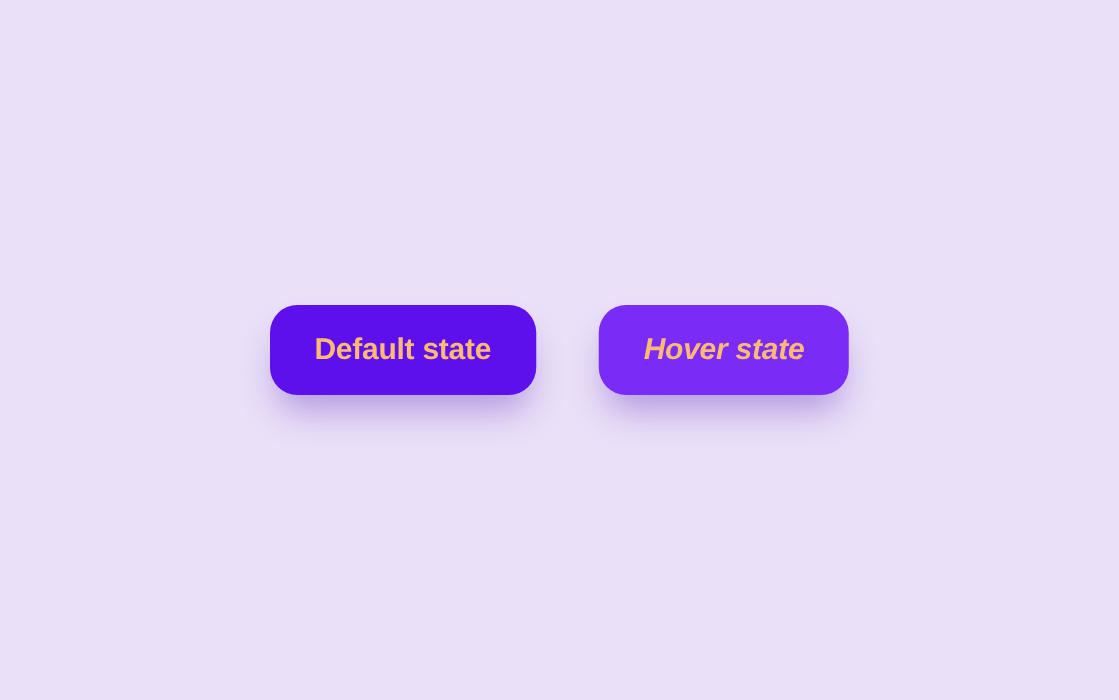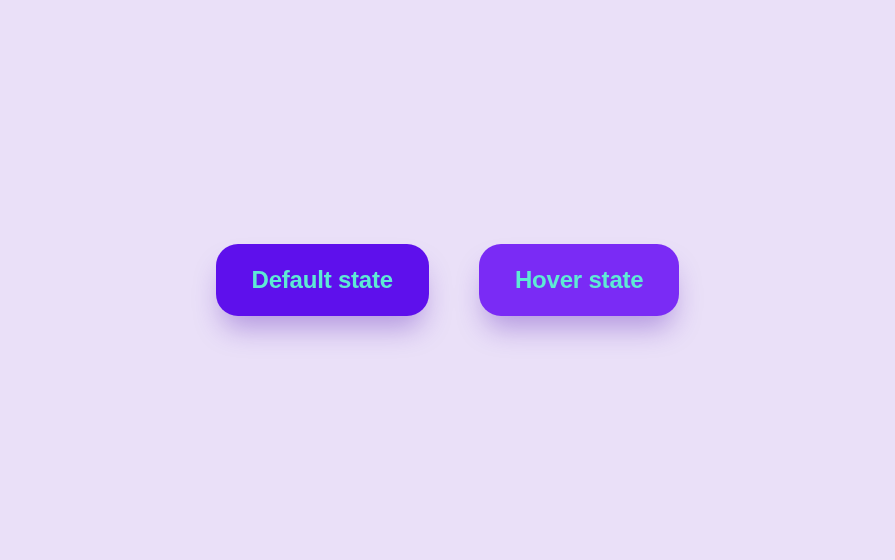--- a/index.html
+++ b/index.html
@@ -14,33 +14,34 @@
       display: flex;
       align-items: center;
       justify-content: center;
       gap: 50px;
       font-family: -apple-system, BlinkMacSystemFont, 'Segoe UI', Helvetica, Arial, sans-serif;
     }
     .btn {
       border: none;
       border-radius: 22px;
       padding: 22px 36px;
-      color: #5eead4;
+      color: #fdba74;
       font-size: 24px;
       font-weight: 600;
       cursor: pointer;
       box-shadow: 0 18px 28px -6px rgba(80, 20, 180, 0.35);
       transition: background 0.15s ease;
       letter-spacing: -0.2px;
     }
     .btn.default {
       background: #5E10EC;
     }
     .btn.hover {
       background: #7A2BF5;
+      font-style: italic;
     }
   </style>
 </head>
 <body>
 
 <button class="btn default">Default state</button>
 
 <button class="btn hover">Hover state</button>
 
 </body></html>

